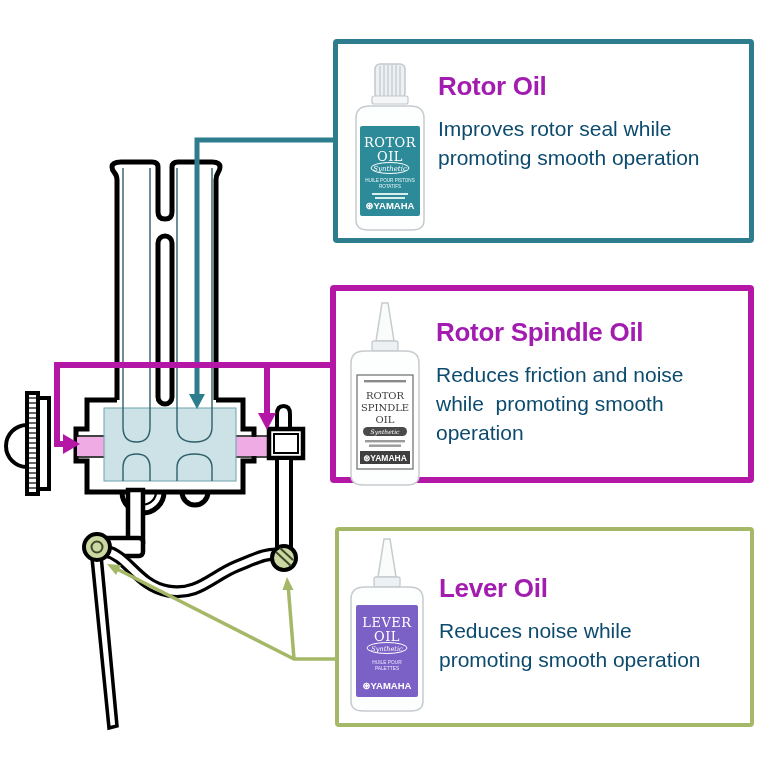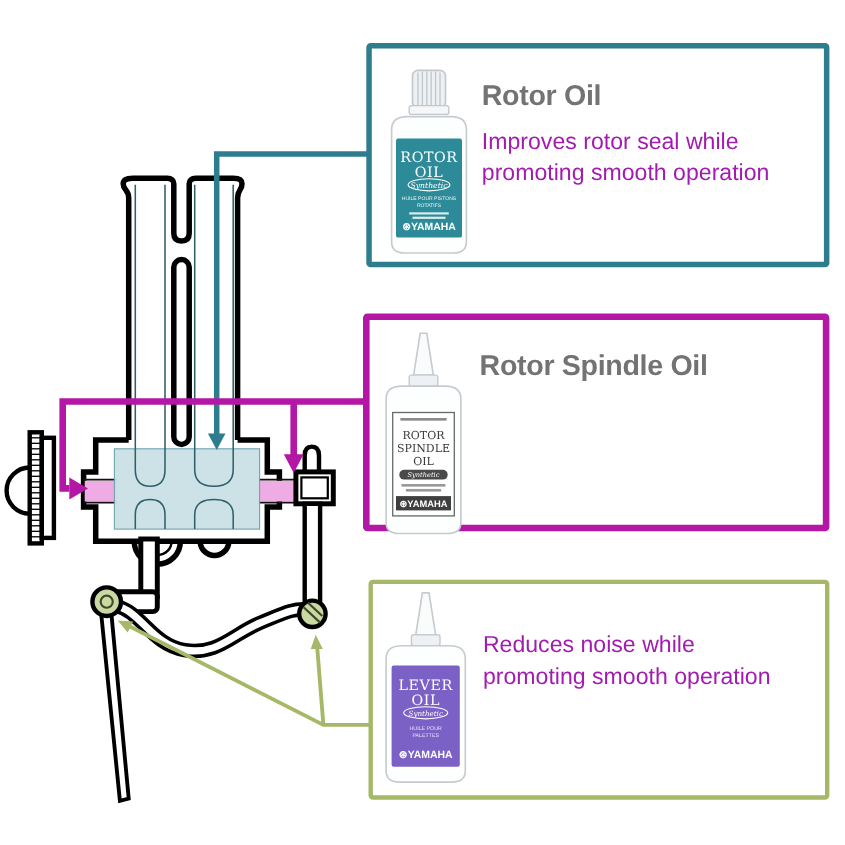--- a/index.html
+++ b/index.html
@@ -11,22 +11,22 @@
   .callout--spindle{left:330px;top:285px;width:424px;height:198px;border:6px solid #b417a5;}
   .callout--lever{left:335px;top:527px;width:419px;height:200px;border:4px solid #a5b867;}
   .bottle{position:absolute;}
   .callout--rotor .bottle{left:8px;top:12px;}
   .callout--spindle .bottle{left:7px;top:8px;}
   .callout--lever .bottle{left:4px;top:6px;}
   .callout-text{margin-left:100px;margin-right:10px;}
   .callout--rotor .callout-text{padding-top:27px;}
   .callout--spindle .callout-text{padding-top:26px;}
   .callout--lever .callout-text{padding-top:42px;}
-  .callout-title{margin:0 0 13px 0;font-size:26px;font-weight:700;letter-spacing:-0.3px;color:#737373;}
-  .callout-desc{margin:0;font-size:21px;line-height:1.38;color:#a21caf;white-space:pre-wrap;}
+  .callout-title{margin:0 0 13px 0;font-size:26px;font-weight:700;letter-spacing:-0.3px;color:#a21caf;}
+  .callout-desc{margin:0;font-size:21px;line-height:1.38;color:#0c4a6e;white-space:pre-wrap;}
   .serif{font-family:"DejaVu Serif",serif;}
 </style>
 </head>
 <body>
 
 <div id="stage">
 
   <svg id="valve-svg" width="768" height="768" viewBox="0 0 768 768">
 
     <g>
@@ -184,36 +184,40 @@
       <text x="42" y="134.8" text-anchor="middle" class="serif" font-size="6" font-style="italic" fill="#fff">Synthetic</text>
       <g fill="#9a9a9a">
         <rect x="22" y="141" width="40" height="2.4"></rect>
           <rect x="26" y="145.5" width="32" height="2.4"></rect>
       </g>
       <rect x="17" y="152" width="50" height="13" fill="#3f3f3f"></rect>
       <text x="42" y="161.5" text-anchor="middle" font-size="8.5" font-weight="bold" fill="#fff">⊛YAMAHA</text>
     </svg>
     <div class="callout-text">
       <h2 class="callout-title">Rotor Spindle Oil</h2>
+      <p class="callout-desc">Reduces friction and noise
+while  promoting smooth
+operation</p>
     </div>
   </div>
 
   <div class="callout callout--lever">
     <svg class="bottle" width="88" height="180" viewBox="0 0 88 180">
       <path d="M41 2 L47 2 L53 40 L35 40 Z" fill="#fafbfb" stroke="#c6cbd0" stroke-width="1.5"></path>
       <rect x="31" y="40" width="26" height="10" rx="2" fill="#eef1f3" stroke="#c6cbd0" stroke-width="1.3"></rect>
       <path d="M8 62 Q8 50 22 50 H66 Q80 50 80 62 V164 Q80 174 68 174 H20 Q8 174 8 164 Z" fill="#fdfefe" stroke="#c6cbd0" stroke-width="1.5"></path>
       <rect x="13" y="68" width="62" height="92" rx="2" fill="#7b61c6"></rect>
       <text x="44" y="90" text-anchor="middle" class="serif" font-size="13" letter-spacing="0.5" fill="#fff">LEVER</text>
       <text x="44" y="104" text-anchor="middle" class="serif" font-size="13" letter-spacing="0.5" fill="#fff">OIL</text>
       <ellipse cx="44" cy="111" rx="20" ry="5.5" fill="none" stroke="#fff" stroke-width="1"></ellipse>
       <text x="44" y="114" text-anchor="middle" class="serif" font-size="6.5" font-style="italic" fill="#fff">Synthetic</text>
       <text x="44" y="127" text-anchor="middle" font-size="4.8" fill="#eae4fa">HUILE POUR</text>
       <text x="44" y="133" text-anchor="middle" font-size="4.8" fill="#eae4fa">PALETTES</text>
       <text x="44" y="152" text-anchor="middle" font-size="9.5" font-weight="bold" fill="#fff">⊛YAMAHA</text>
     </svg>
     <div class="callout-text">
+      <h2 class="callout-title">Lever Oil</h2>
       <p class="callout-desc">Reduces noise while
 promoting smooth operation</p>
     </div>
   </div>
 
 </div>
 
 </body></html>

